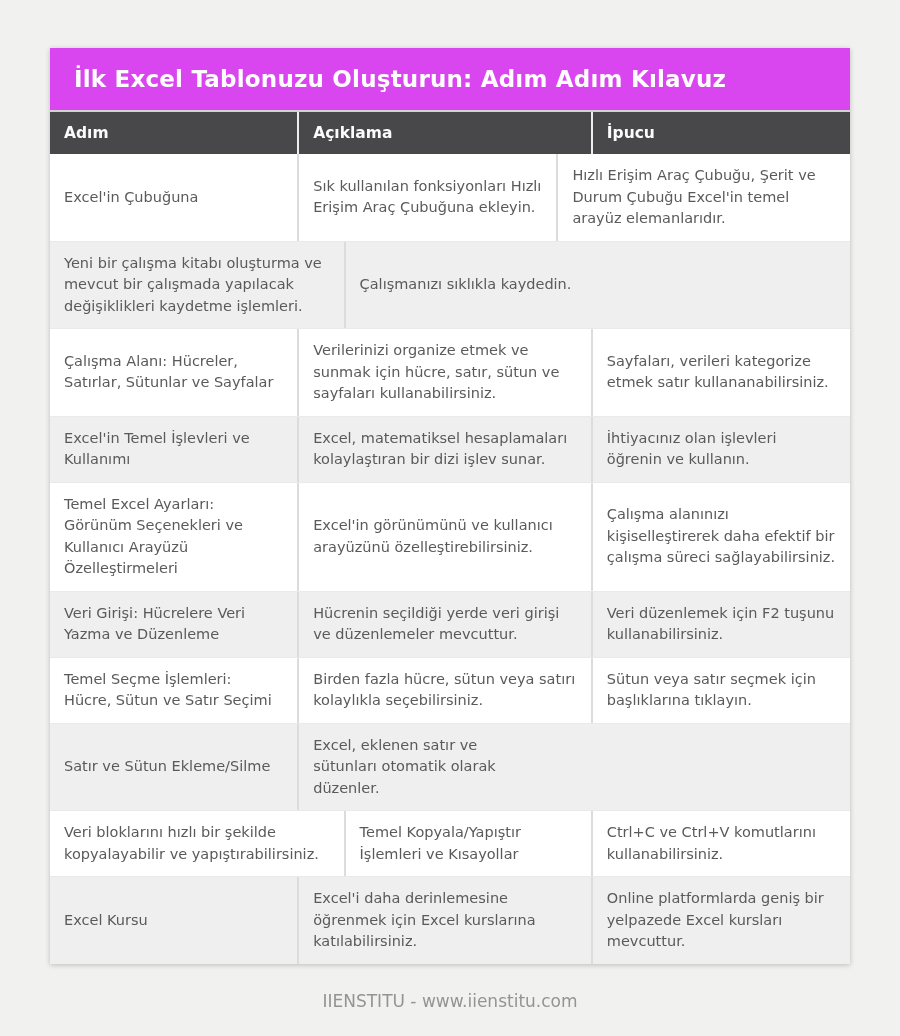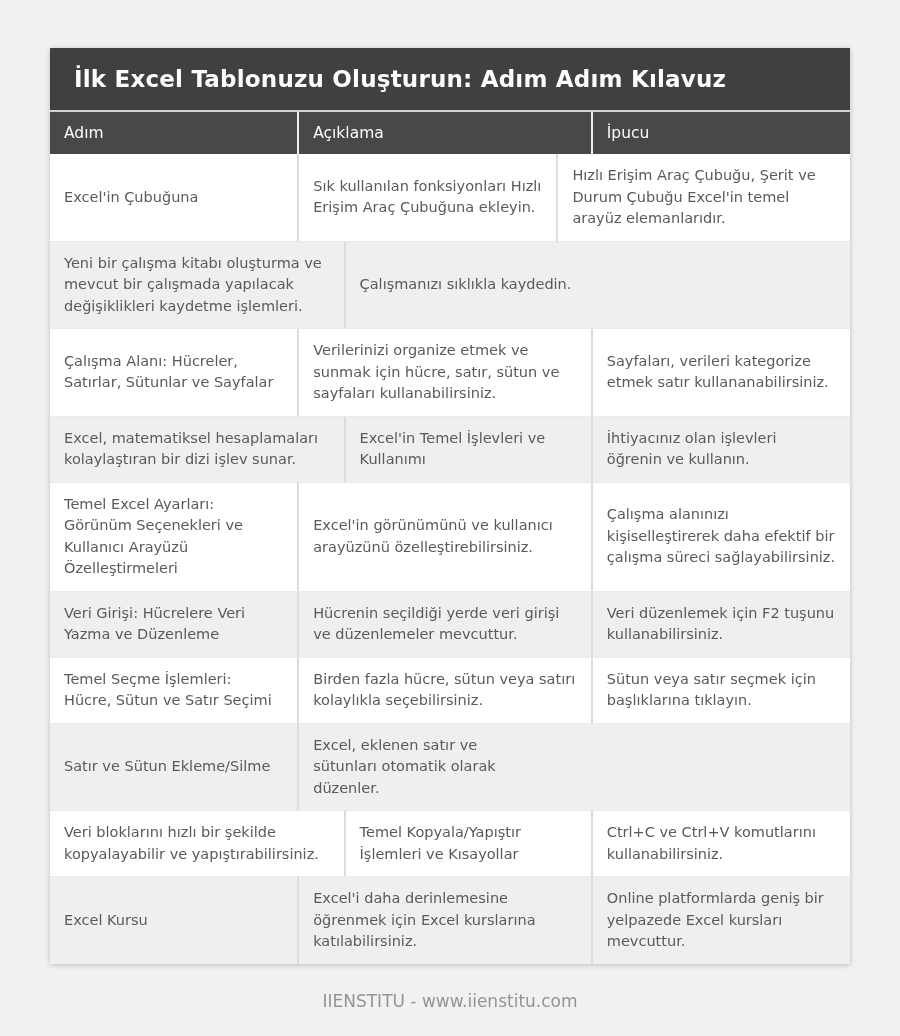--- a/index.html
+++ b/index.html
@@ -15,34 +15,34 @@
     height: 1036px;
     padding-top: 48px;
   }
   .card {
     width: 800px;
     margin: 0 auto;
     background: #ffffff;
     box-shadow: 0 1px 5px rgba(0,0,0,0.22);
   }
   .title-bar {
-    background: #404040;
+    background: #d946ef;
     color: #fdfdfd;
     font-size: 23px;
     font-weight: bold;
     padding: 16px 24px;
     line-height: 30px;
     border-bottom: 2px solid #d2d2d2;
     letter-spacing: 0.2px;
   }
   .thead {
     display: flex;
     background: #48484a;
     color: #fbfbfb;
-    font-weight: normal;
+    font-weight: bold;
     font-size: 15.5px;
   }
   .th {
     padding: 10px 14px;
     line-height: 22px;
   }
   .th + .th { border-left: 2px solid #ededed; padding-left: 14px; }
   .col-step { width: 30.9%; }
   .col-desc { width: 36.7%; }
   .col-tip  { width: 32.4%; }
@@ -92,22 +92,22 @@
       <div class="row">
         <div class="td col-desc">Yeni bir çalışma kitabı oluşturma ve mevcut bir çalışmada yapılacak değişiklikleri kaydetme işlemleri.</div>
         <div class="td col-tip">Çalışmanızı sıklıkla kaydedin.</div>
       </div>
       <div class="row">
         <div class="td col-step">Çalışma Alanı: Hücreler, Satırlar, Sütunlar ve Sayfalar</div>
         <div class="td col-desc">Verilerinizi organize etmek ve sunmak için hücre, satır, sütun ve sayfaları kullanabilirsiniz.</div>
         <div class="td col-tip">Sayfaları, verileri kategorize etmek satır kullananabilirsiniz.</div>
       </div>
       <div class="row">
+        <div class="td col-step">Excel'in Temel İşlevleri ve Kullanımı</div>
         <div class="td col-desc">Excel, matematiksel hesaplamaları kolaylaştıran bir dizi işlev sunar.</div>
-        <div class="td col-step">Excel'in Temel İşlevleri ve Kullanımı</div>
         <div class="td col-tip">İhtiyacınız olan işlevleri öğrenin ve kullanın.</div>
       </div>
       <div class="row">
         <div class="td col-step">Temel Excel Ayarları: Görünüm Seçenekleri ve Kullanıcı Arayüzü Özelleştirmeleri</div>
         <div class="td col-desc">Excel'in görünümünü ve kullanıcı arayüzünü özelleştirebilirsiniz.</div>
         <div class="td col-tip">Çalışma alanınızı kişiselleştirerek daha efektif bir çalışma süreci sağlayabilirsiniz.</div>
       </div>
       <div class="row">
         <div class="td col-step">Veri Girişi: Hücrelere Veri Yazma ve Düzenleme</div>
         <div class="td col-desc">Hücrenin seçildiği yerde veri girişi ve düzenlemeler mevcuttur.</div>

